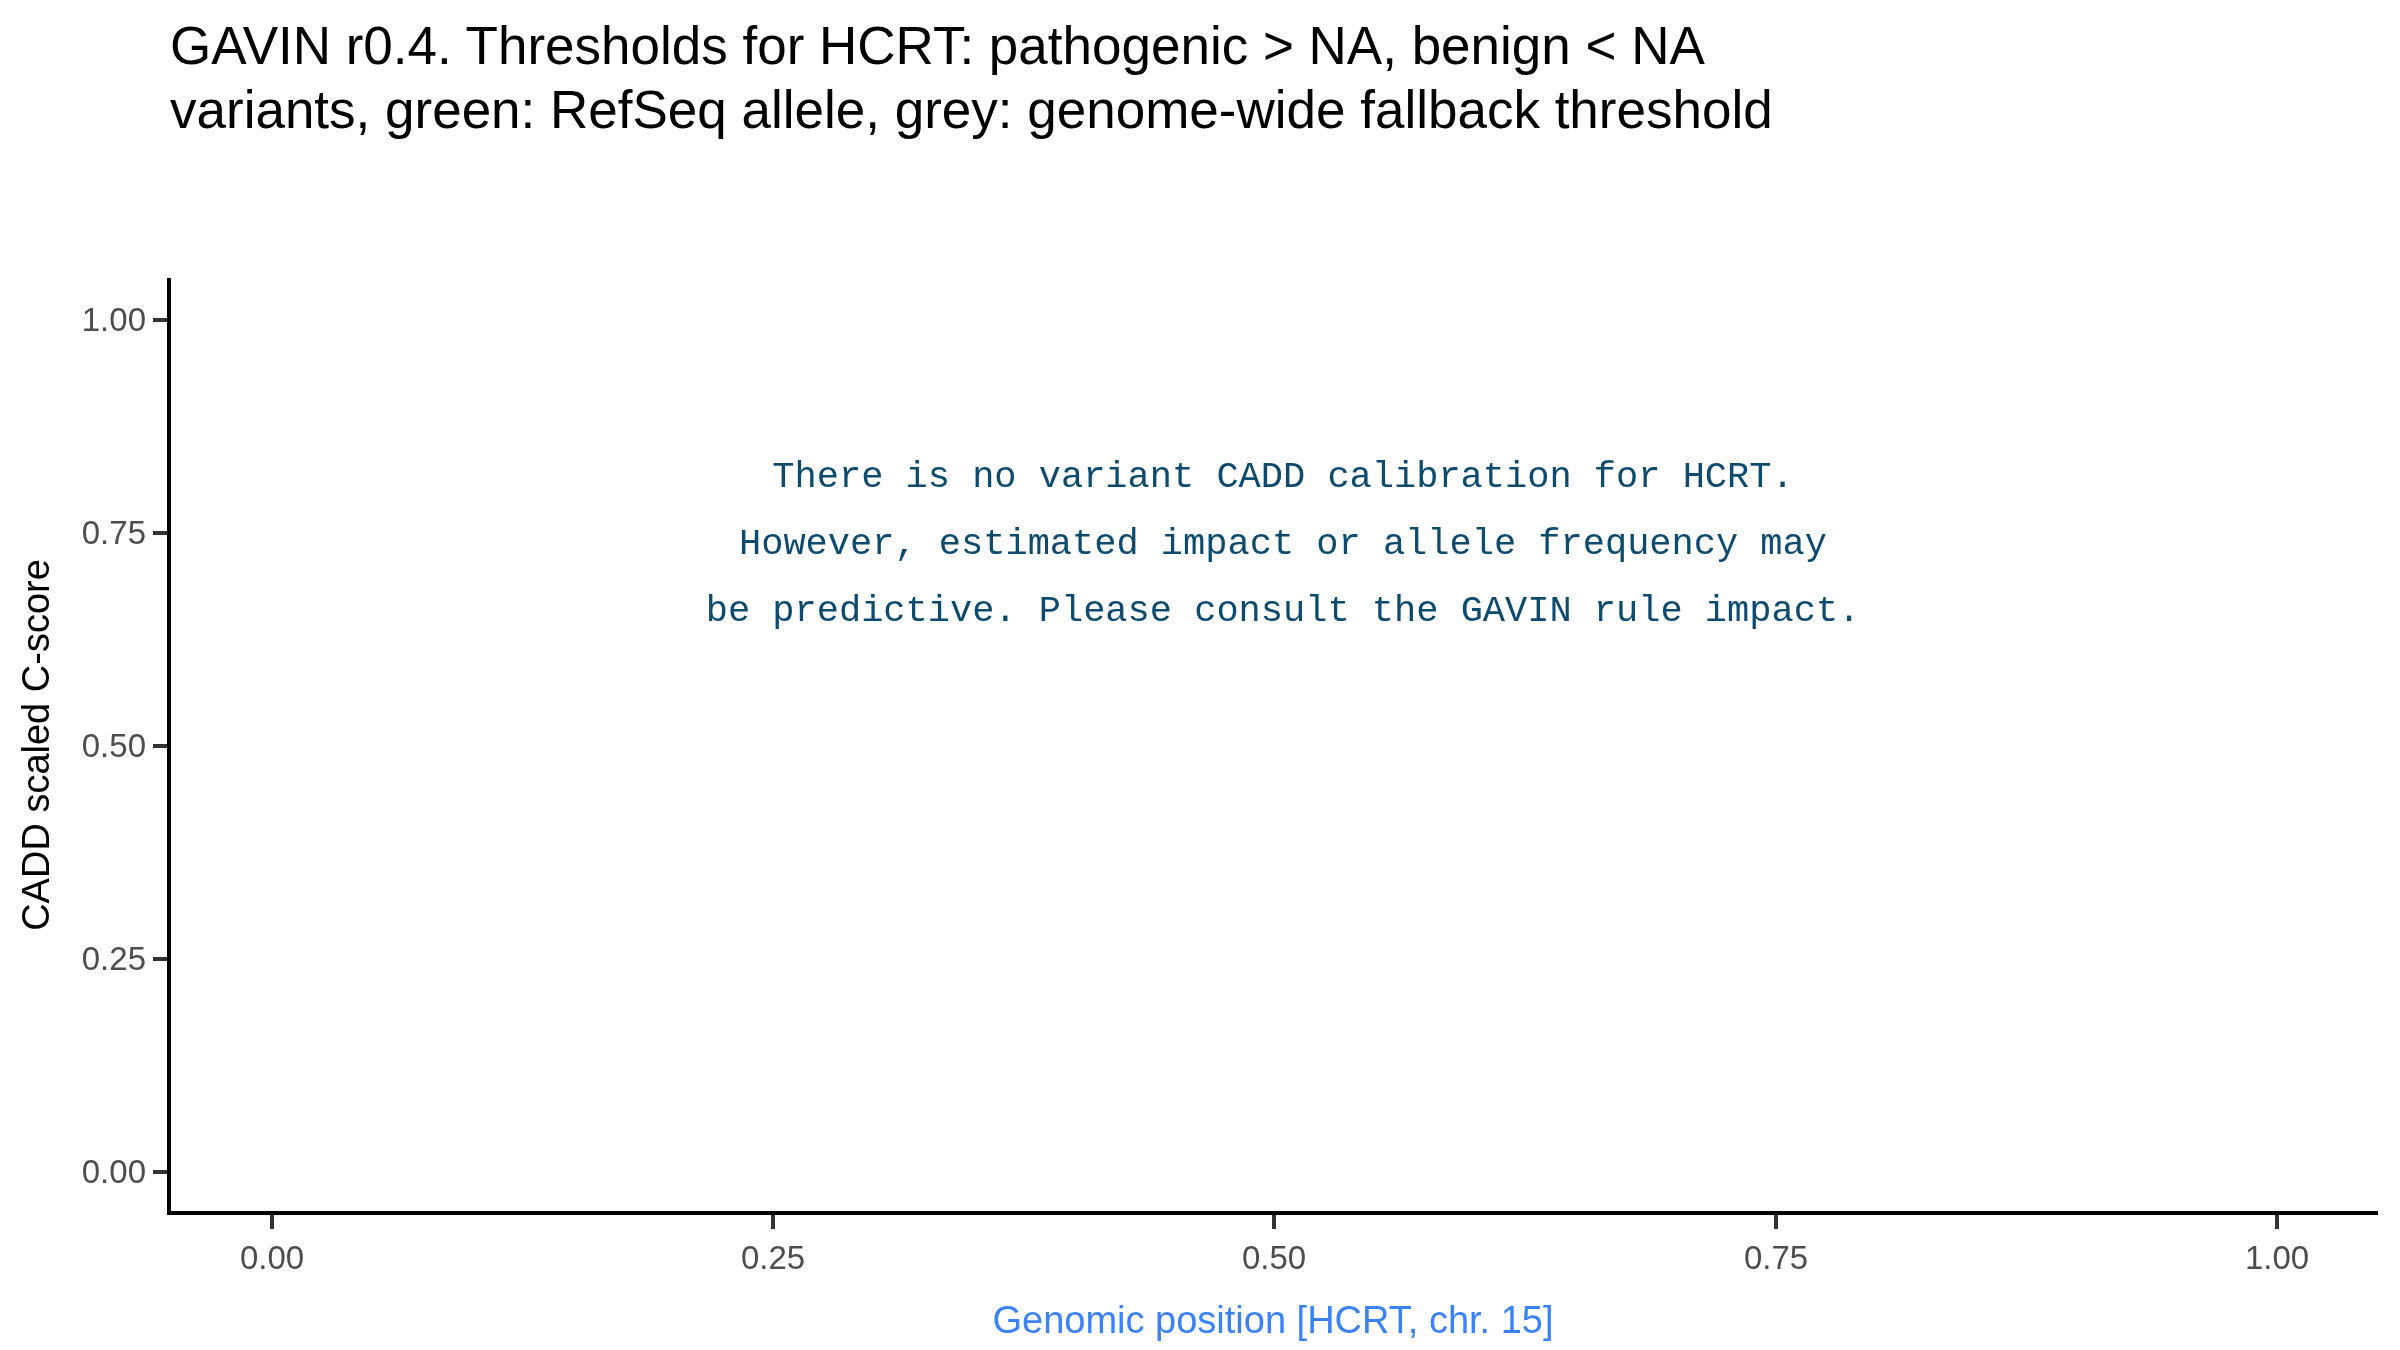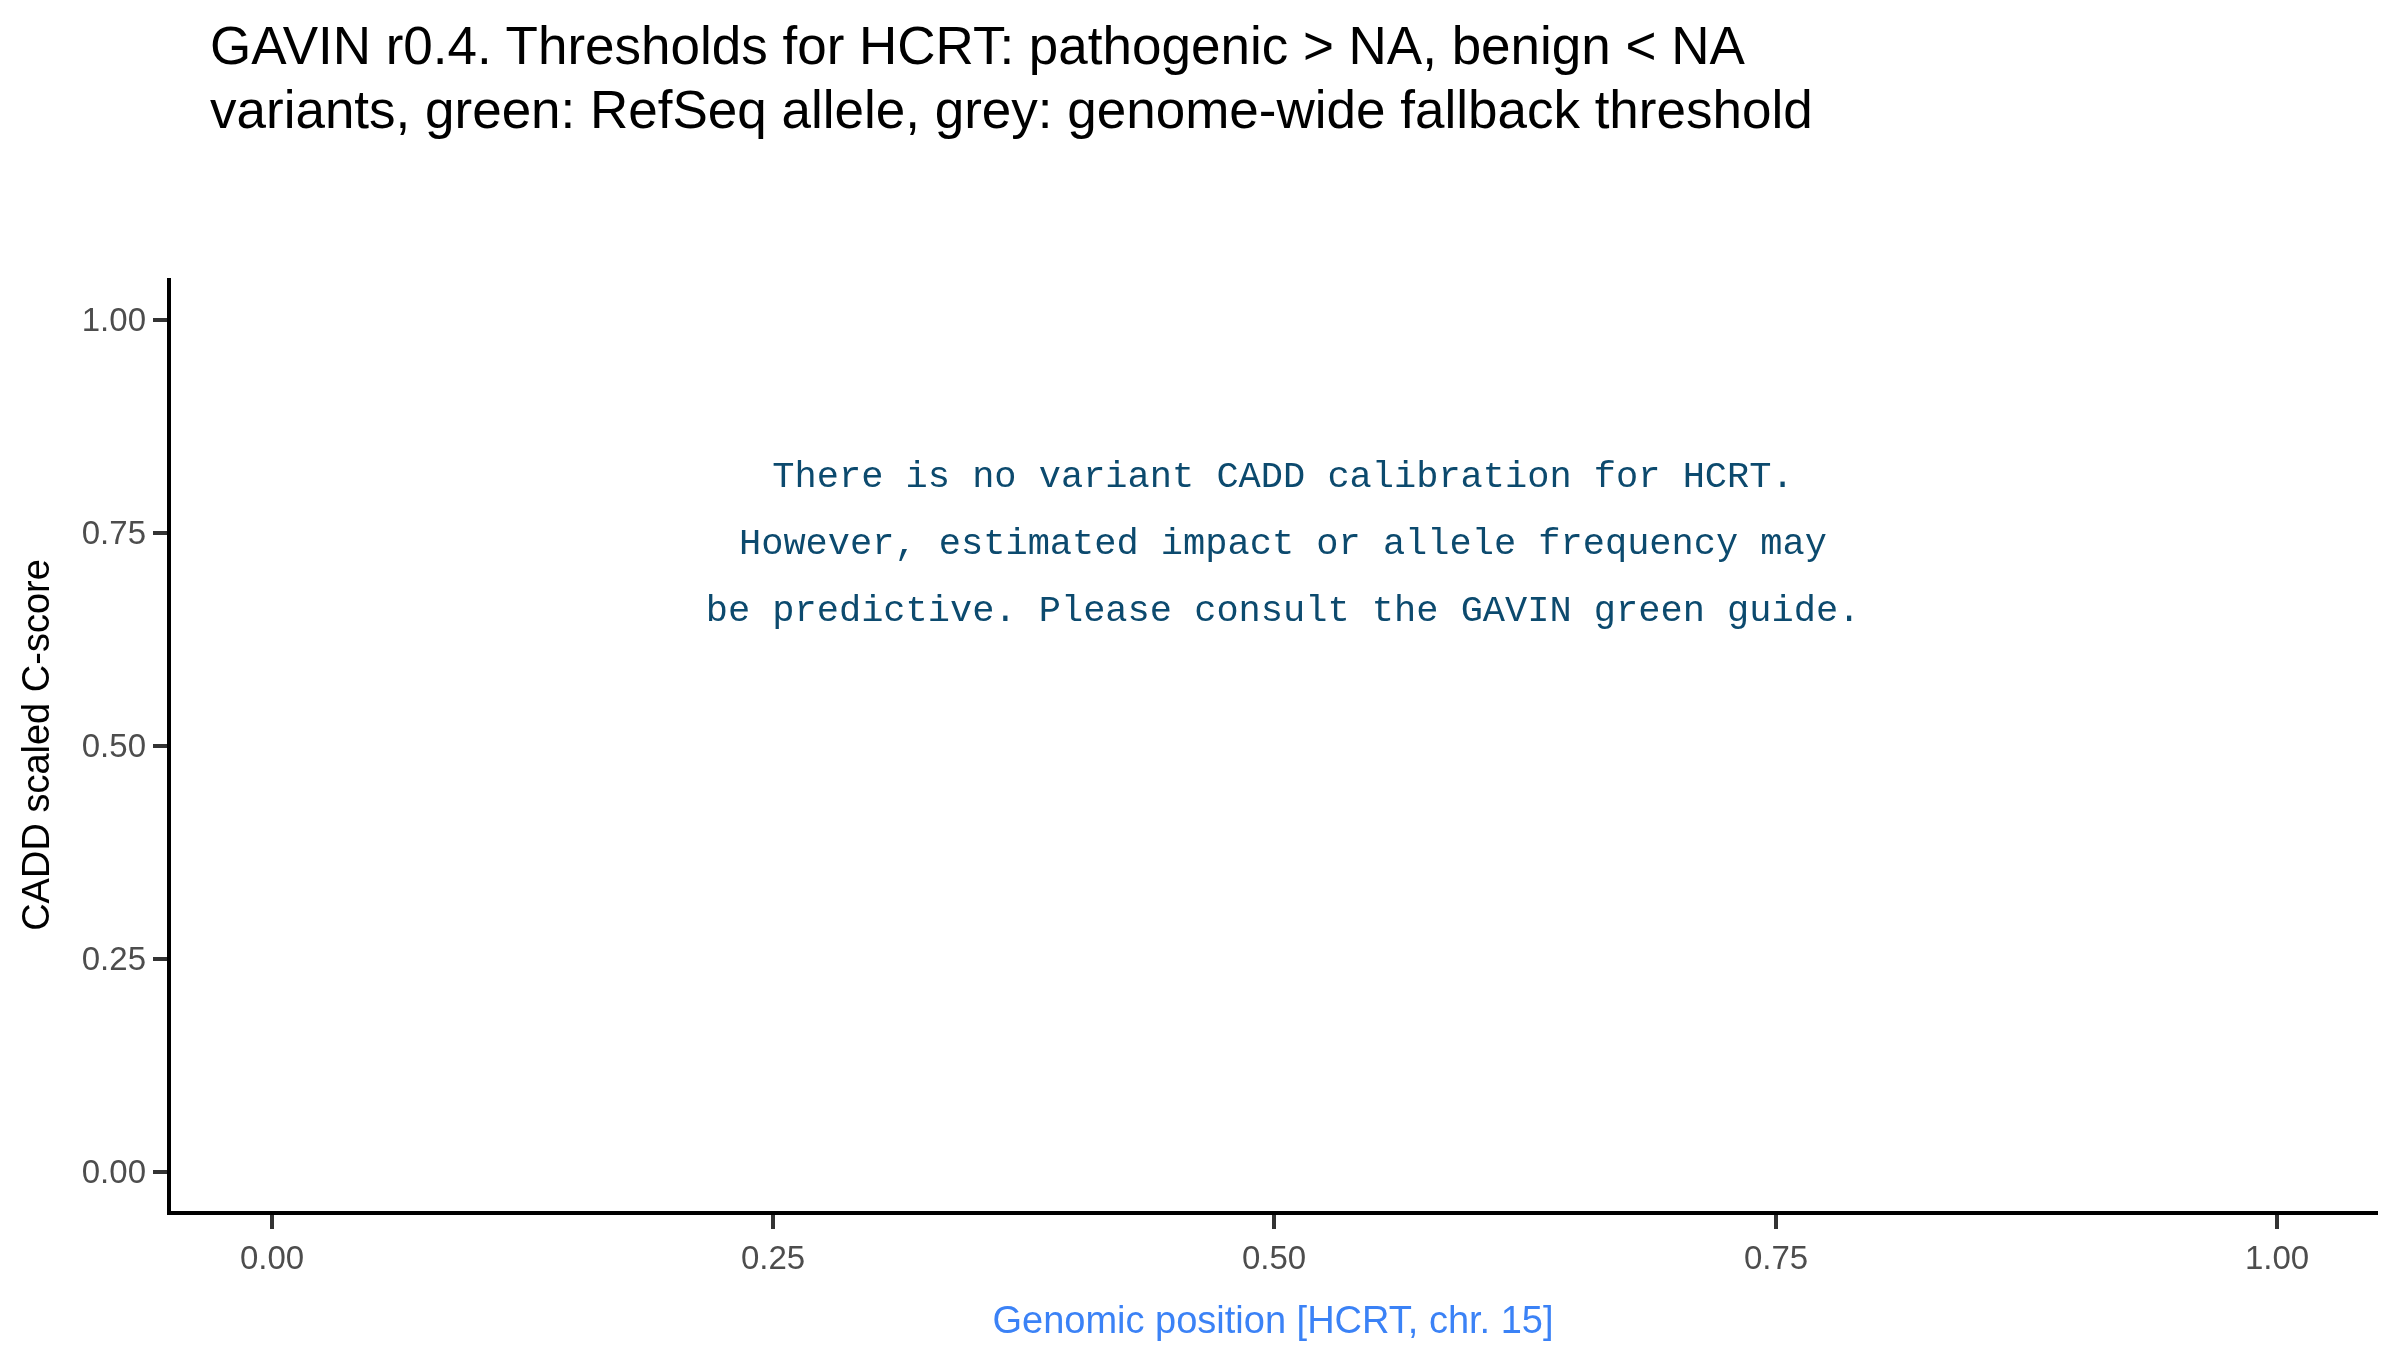--- a/index.html
+++ b/index.html
@@ -17,21 +17,20 @@
     overflow: hidden;
   }
   .chart-title {
     position: absolute;
     left: 170px;
     top: 14px;
     font-size: 53px;
     line-height: 64px;
     color: #000000;
     white-space: nowrap;
-    margin-left: 40px;
   }
   .panel {
     position: absolute;
     left: 167px;
     top: 278px;
     width: 2207px;
     height: 933px;
     border-left: 4px solid #000000;
     border-bottom: 4px solid #000000;
     background: #ffffff;
@@ -113,21 +112,21 @@
   <div class="chart-title">
     <div>GAVIN r0.4. Thresholds for HCRT: pathogenic &gt; NA, benign &lt; NA</div>
     <div>variants, green: RefSeq allele, grey: genome-wide fallback threshold</div>
   </div>
 
   <div class="panel"></div>
 
   <div class="annotation">
     <div>There is no variant CADD calibration for HCRT.</div>
     <div>However, estimated impact or allele frequency may</div>
-    <div>be predictive. Please consult the GAVIN green guide.</div>
+    <div>be predictive. Please consult the GAVIN rule impact.</div>
   </div>
 
   <div class="ytick-mark" style="top:318px"></div>
   <div class="ytick-mark" style="top:531px"></div>
   <div class="ytick-mark" style="top:744px"></div>
   <div class="ytick-mark" style="top:957px"></div>
   <div class="ytick-mark" style="top:1170px"></div>
 
   <div class="ytick-label" style="top:300px">1.00</div>
   <div class="ytick-label" style="top:513px">0.75</div>

